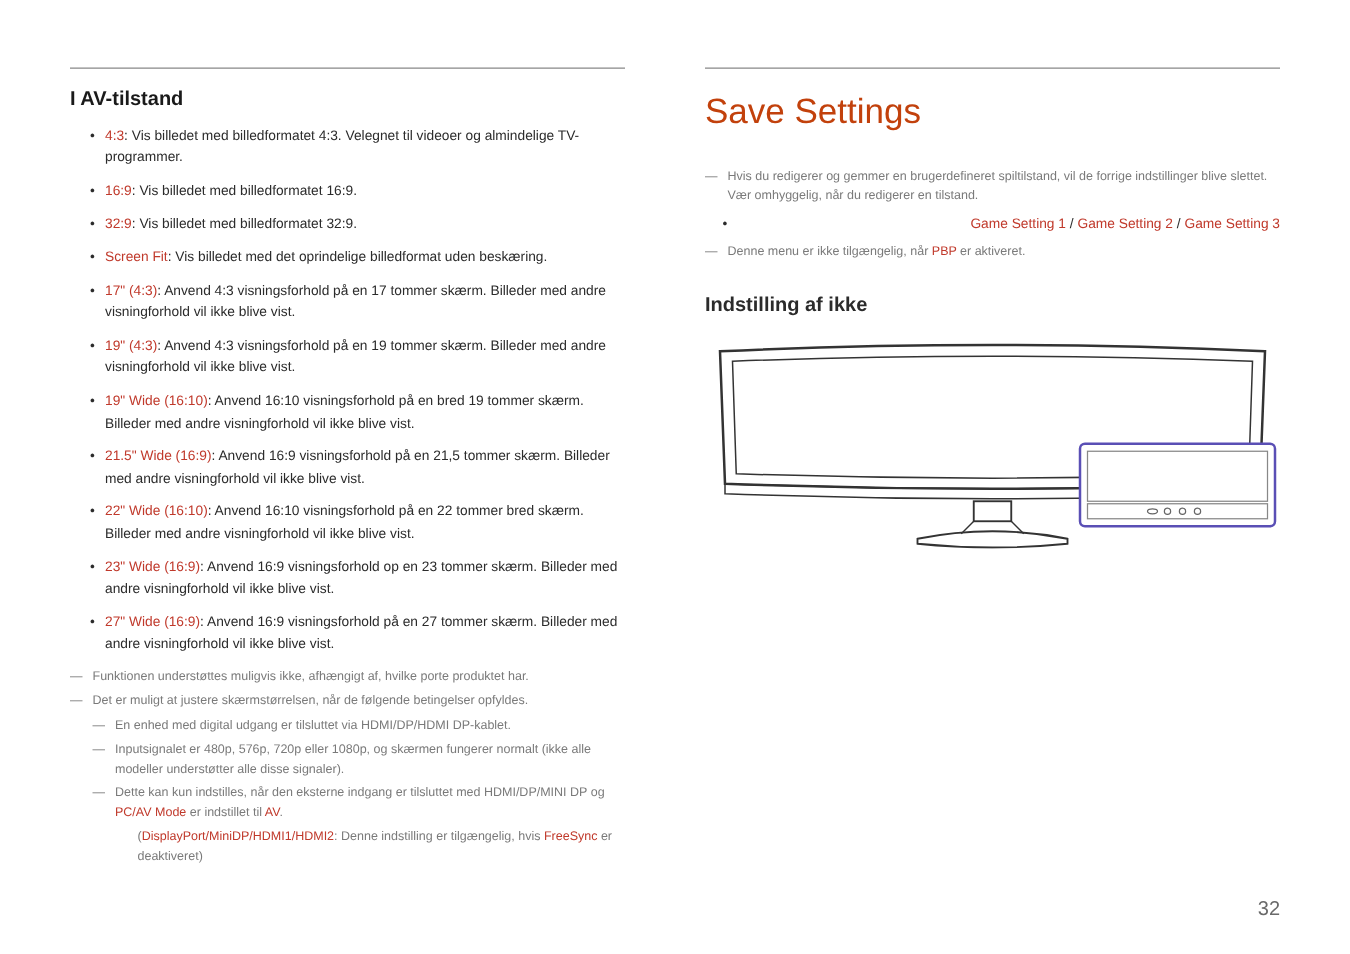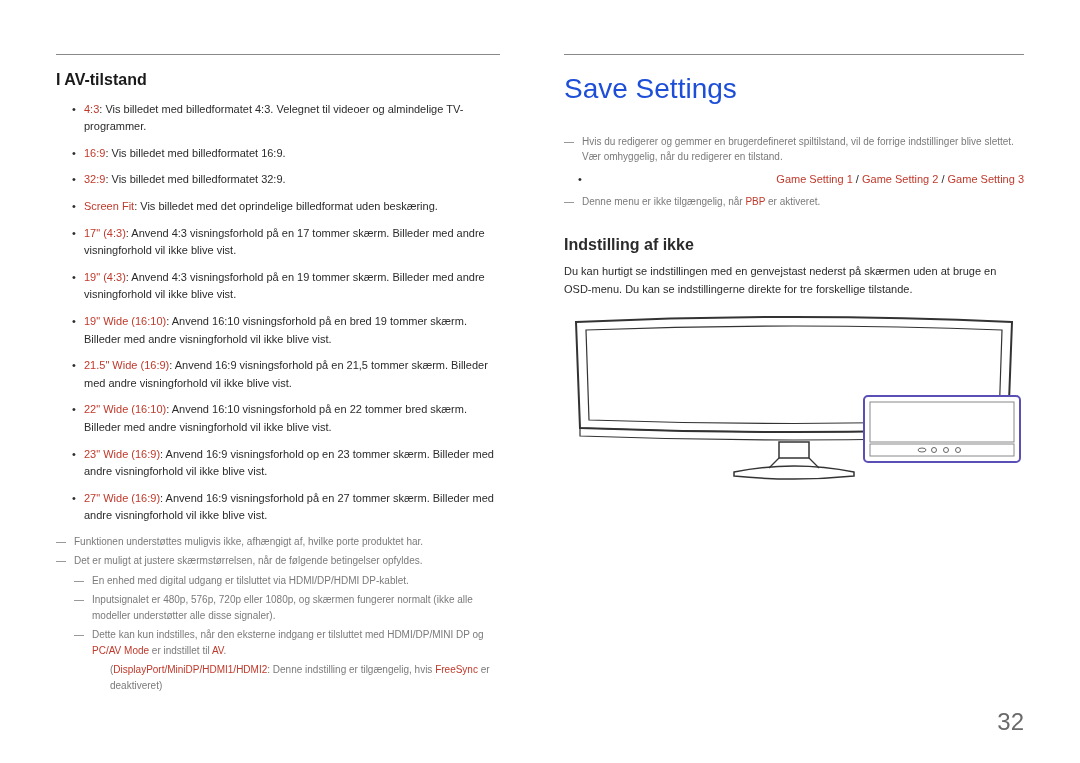--- a/index.html
+++ b/index.html
@@ -25,21 +25,21 @@
       border-top: 1px solid #888;
       padding-top: 12px;
     }
     h2.section {
       font-size: 16px;
       font-weight: 600;
       margin-bottom: 8px;
       color: #1a1a1a;
     }
     h1.big {
-      color: #1d4ed8;
+      color: #c2410c;
       font-size: 28px;
       font-weight: 400;
       margin-bottom: 22px;
     }
     ul.bullets {
       list-style: none;
       padding-left: 16px;
     }
     ul.bullets > li {
       position: relative;
@@ -84,21 +84,21 @@
     .single-bullet::before{
       content:"•"; position:absolute; left:0; top:0;
     }
     .sub-h {
       font-size: 16px; font-weight:600; margin-top:22px; margin-bottom:6px;
     }
     .page-num {
       position: absolute;
       bottom: 22px;
       right: 56px;
-      font-size: 24px;
+      font-size: 16px;
       color: #6a6a6a;
     }
     .monitor-wrap{
       margin-top:12px;
     }
     .monitor-wrap svg{display:block;}
   </style>
 </head>
 <body>
 
@@ -168,21 +168,20 @@
     </div>
 
     <div class="note-group">
       <div class="note-row">
           <span class="note-dash">―</span>
           <span><span>Denne menu er ikke tilgængelig, når </span><span class="hl">PBP</span><span> er aktiveret.</span></span>
         </div>
     </div>
 
     <h2 class="sub-h">Indstilling af ikke</h2>
-    <p class="para">Du kan hurtigt se indstillingen med en genvejstast nederst på skærmen uden at bruge en OSD-menu. Du kan se indstillingerne direkte for tre forskellige tilstande.</p>
 
     <div class="monitor-wrap">
       <svg width="460" height="170" viewBox="0 0 460 170">
 
         <path d="M 12 12 Q 230 2 448 12 L 444 118 Q 230 126 16 118 Z" fill="none" stroke="#333" stroke-width="2"></path>
 
         <path d="M 22 20 Q 230 12 438 20 L 435 110 Q 230 117 25 110 Z" fill="none" stroke="#333" stroke-width="1.2"></path>
 
         <path d="M 16 118 Q 230 126 444 118 L 444 126 Q 230 134 16 126 Z" fill="none" stroke="#333" stroke-width="1.2"></path>
 

